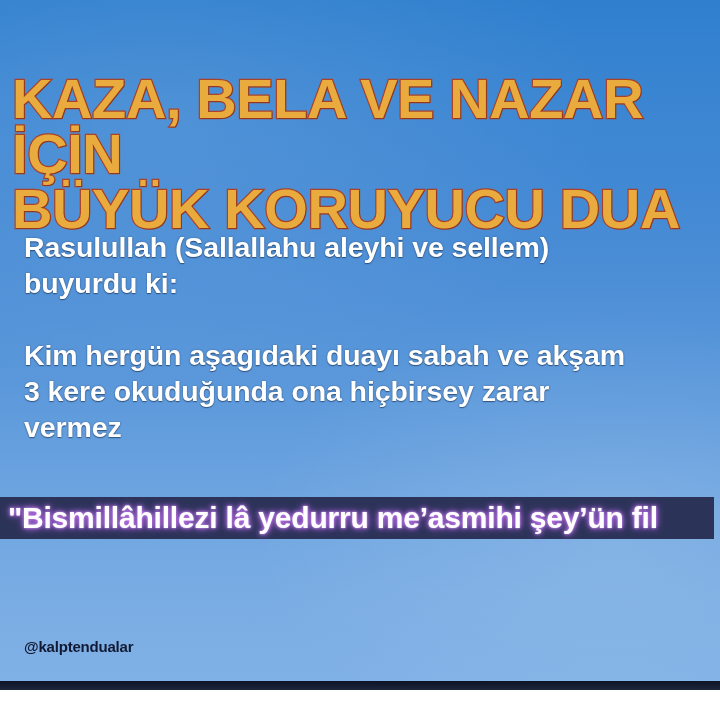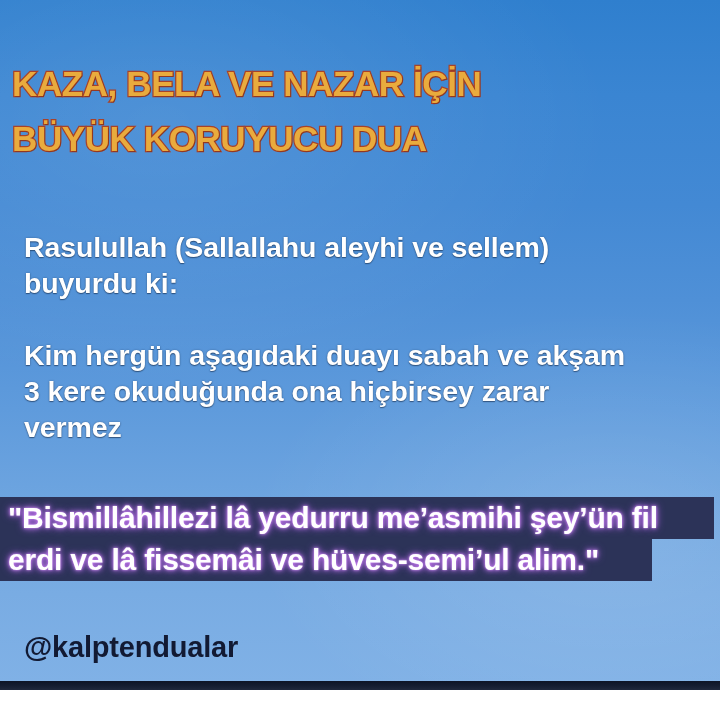--- a/index.html
+++ b/index.html
@@ -75,21 +75,21 @@
     inset: 0;
     z-index: 3;
   }
 
   
   .headline {
     position: absolute;
     left: 12px;
     top: 33px;
     width: 706px;
-    font-size: 35px;
+    font-size: 56px;
     line-height: 55px;
     font-weight: 700;
     letter-spacing: -0.4px;
     color: #e9ab3d;
     text-transform: uppercase;
     white-space: pre-line;
     -webkit-text-stroke: 2.4px #a8432a;
     paint-order: stroke fill;
     text-shadow:
       0 0 1px #a8432a,
@@ -159,21 +159,21 @@
     color: #121a33;
     letter-spacing: -0.1px;
     text-shadow: 0 1px 0 rgba(255,255,255,0.12);
   }
 
   
   .handle {
     position: absolute;
     left: 24px;
     top: 632px;
-    font-size: 29px;
+    font-size: 15px;
     line-height: 30px;
     font-weight: 700;
     color: #121a33;
     letter-spacing: -0.2px;
   }
 </style>
 </head>
 <body>
 
 <div class="poster">
@@ -188,21 +188,20 @@
     <div class="body-block">
       <p class="para first">Rasulullah (Sallallahu aleyhi ve sellem)
 buyurdu ki:</p>
       <p class="para second">Kim hergün aşagıdaki duayı sabah ve akşam
 3 kere okuduğunda ona hiçbirsey zarar
 vermez</p>
     </div>
 
     <div class="dua">
       <div><span class="dua-line l1">"Bismillâhillezi lâ yedurru me’asmihi şey’ün fil</span></div>
-      <div><span class="dua-line l2">erdi ve lâ fissemâi ve hüves-semi’ul alim."</span></div>
     </div>
 
 
     <div class="handle">@kalptendualar</div>
 
   </div>
 
   <div class="bottom-rule"></div>
   <div class="below-white"></div>
 

